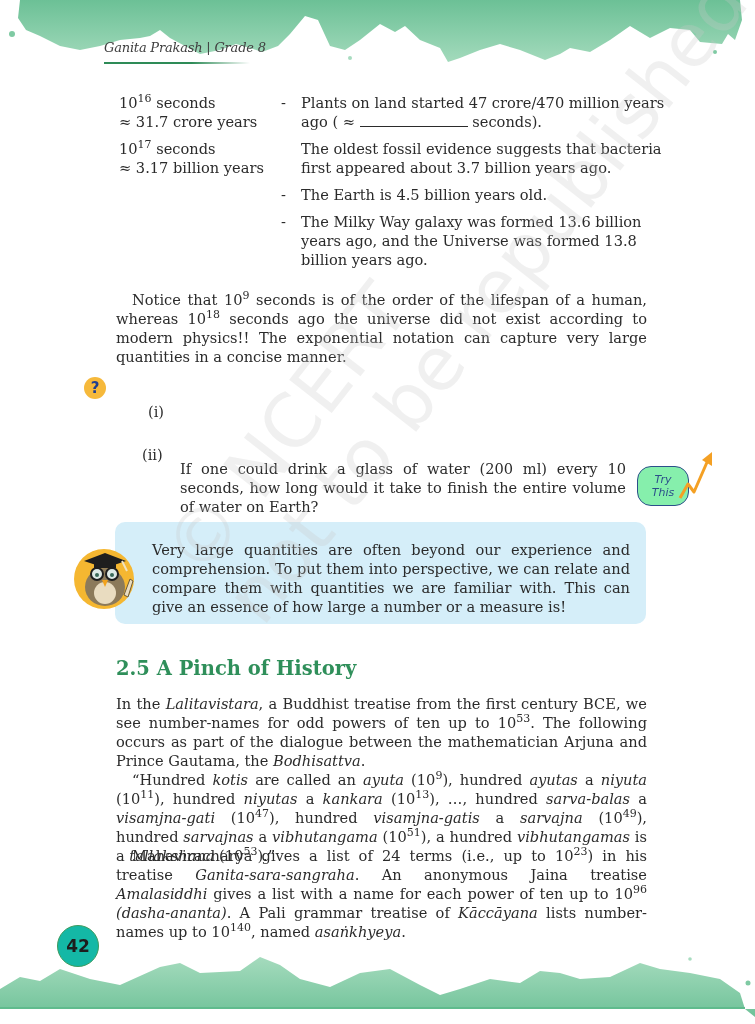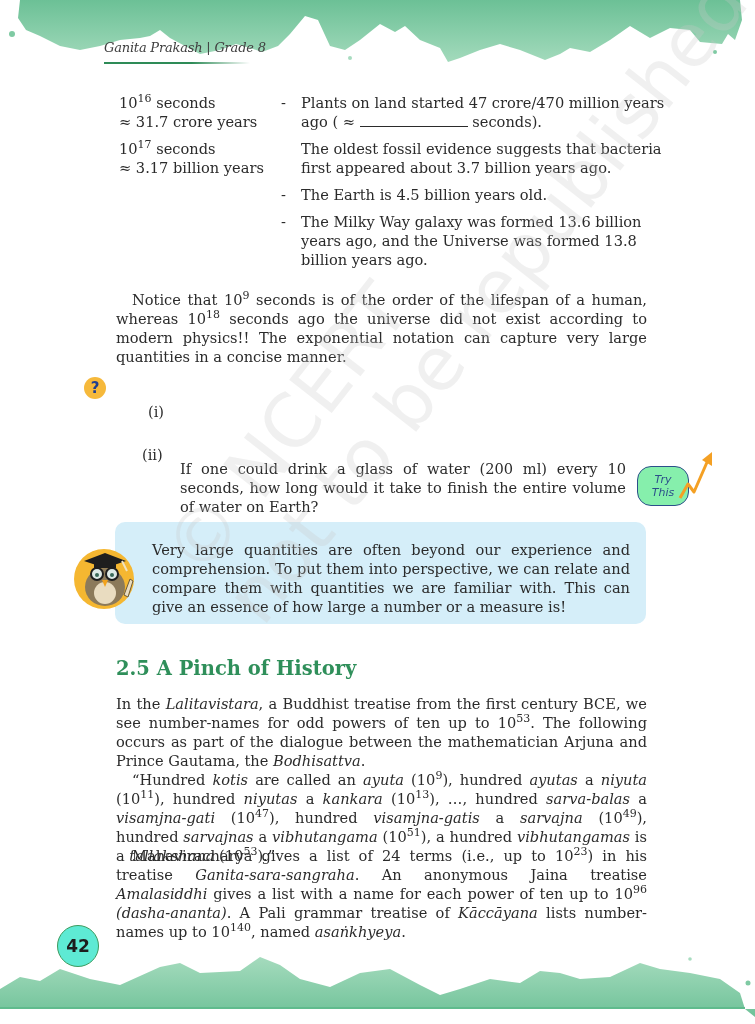--- a/index.html
+++ b/index.html
@@ -67,21 +67,21 @@
   .owl { position: absolute; left: 72px; top: 543px; width: 68px; height: 68px; }
 
   .section-title {
     position: absolute; left: 116px; top: 657px;
     font-family: "DejaVu Serif", serif; font-weight: bold; font-size: 19.5px;
     color: #2f8f5a;
   }
 
   .page-num {
     position: absolute; left: 57px; top: 925px; width: 40px; height: 40px;
-    border: 1.5px solid #3d9b5e; border-radius: 50%; background: #5eead4;
+    border: 1.5px solid #3d9b5e; border-radius: 50%; background: #14b8a6;
     font-family: "DejaVu Sans", sans-serif; font-weight: bold; font-size: 17px;
     color: #1d1d1d; text-align: center; line-height: 40px; z-index: 3;
   }
 
   .watermark {
     position: absolute; left: 150px; top: 540px; width: 600px;
     transform: rotate(-52deg); transform-origin: left top;
     font-family: "DejaVu Sans", sans-serif; font-size: 74px; line-height: 78px;
     color: rgba(200,200,200,0.28); white-space: nowrap; pointer-events: none; z-index: 5;
   }

